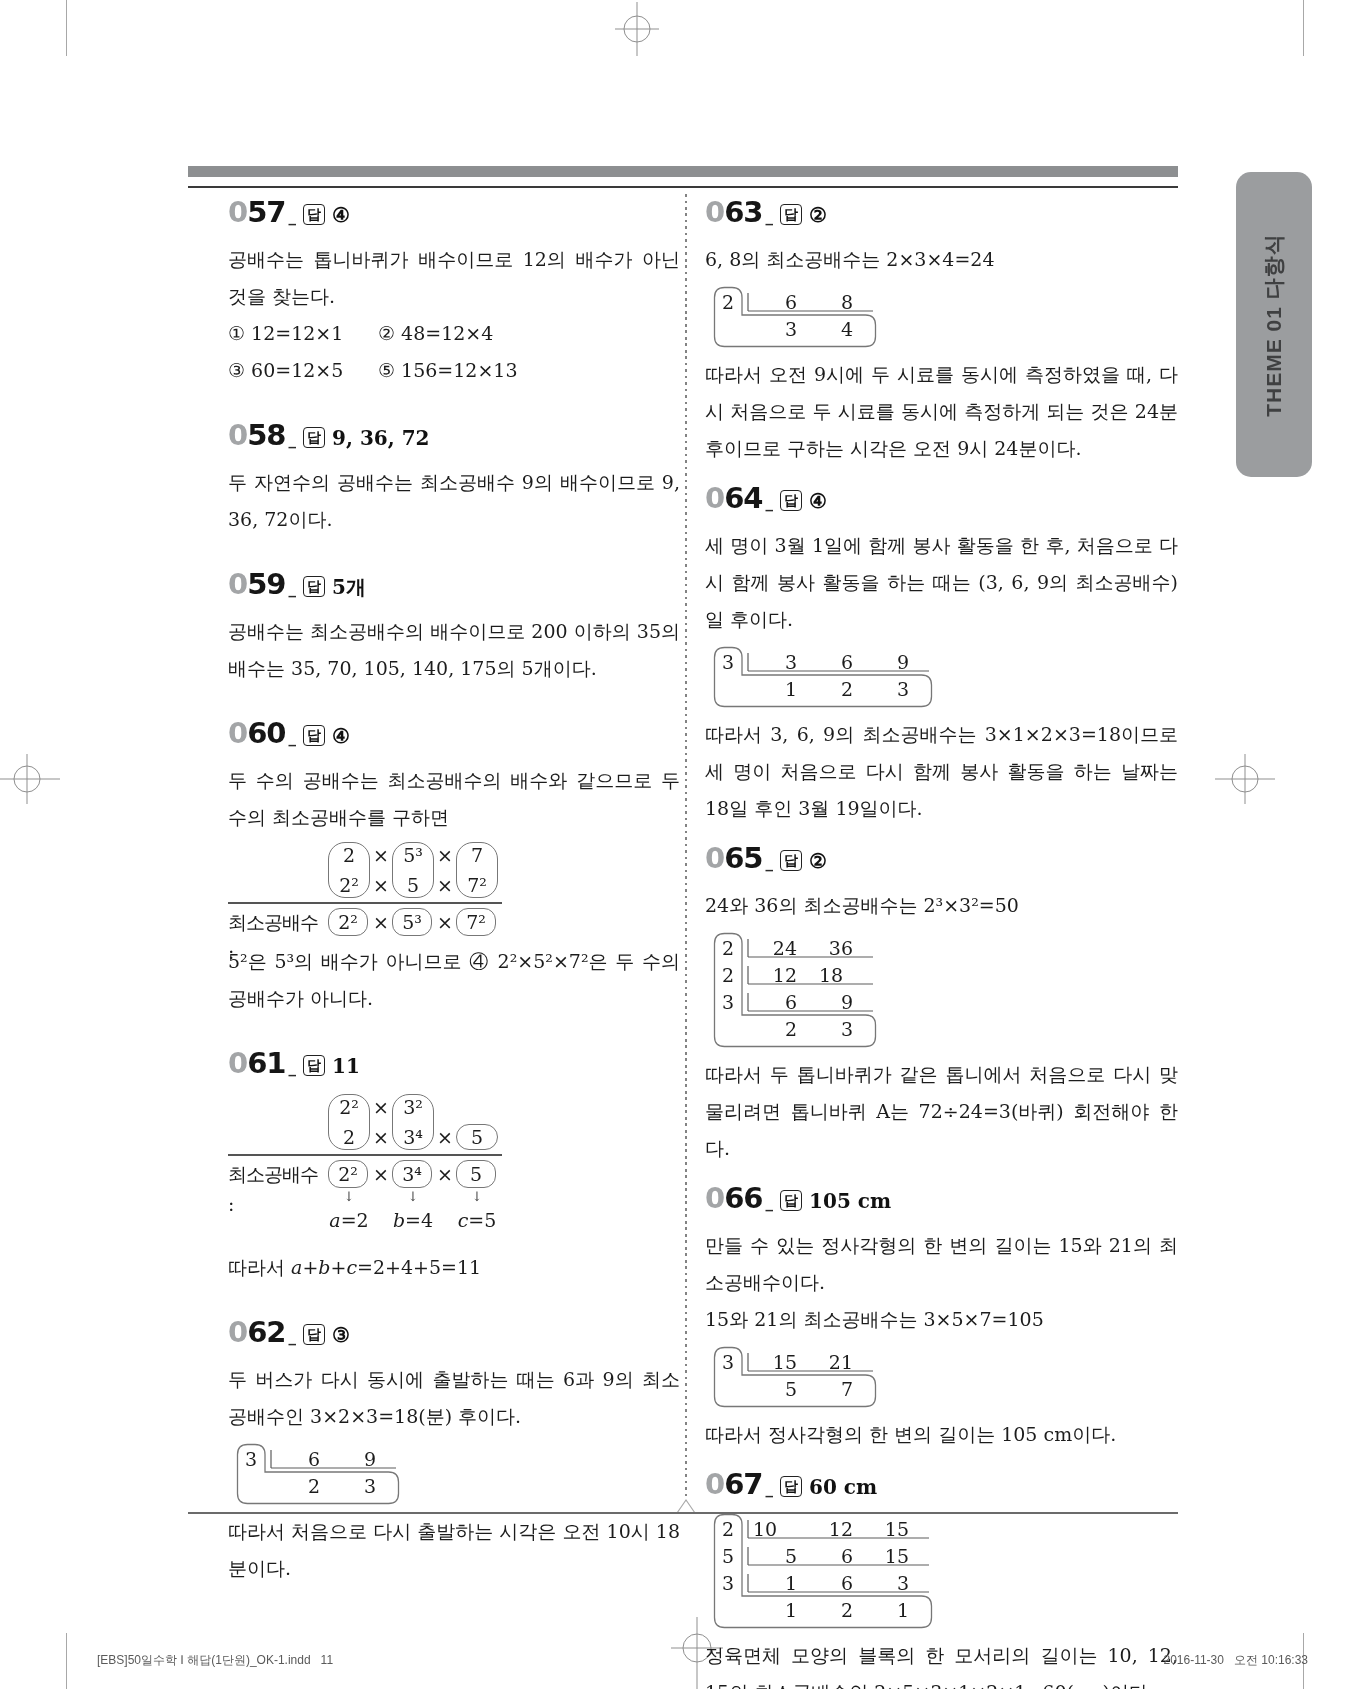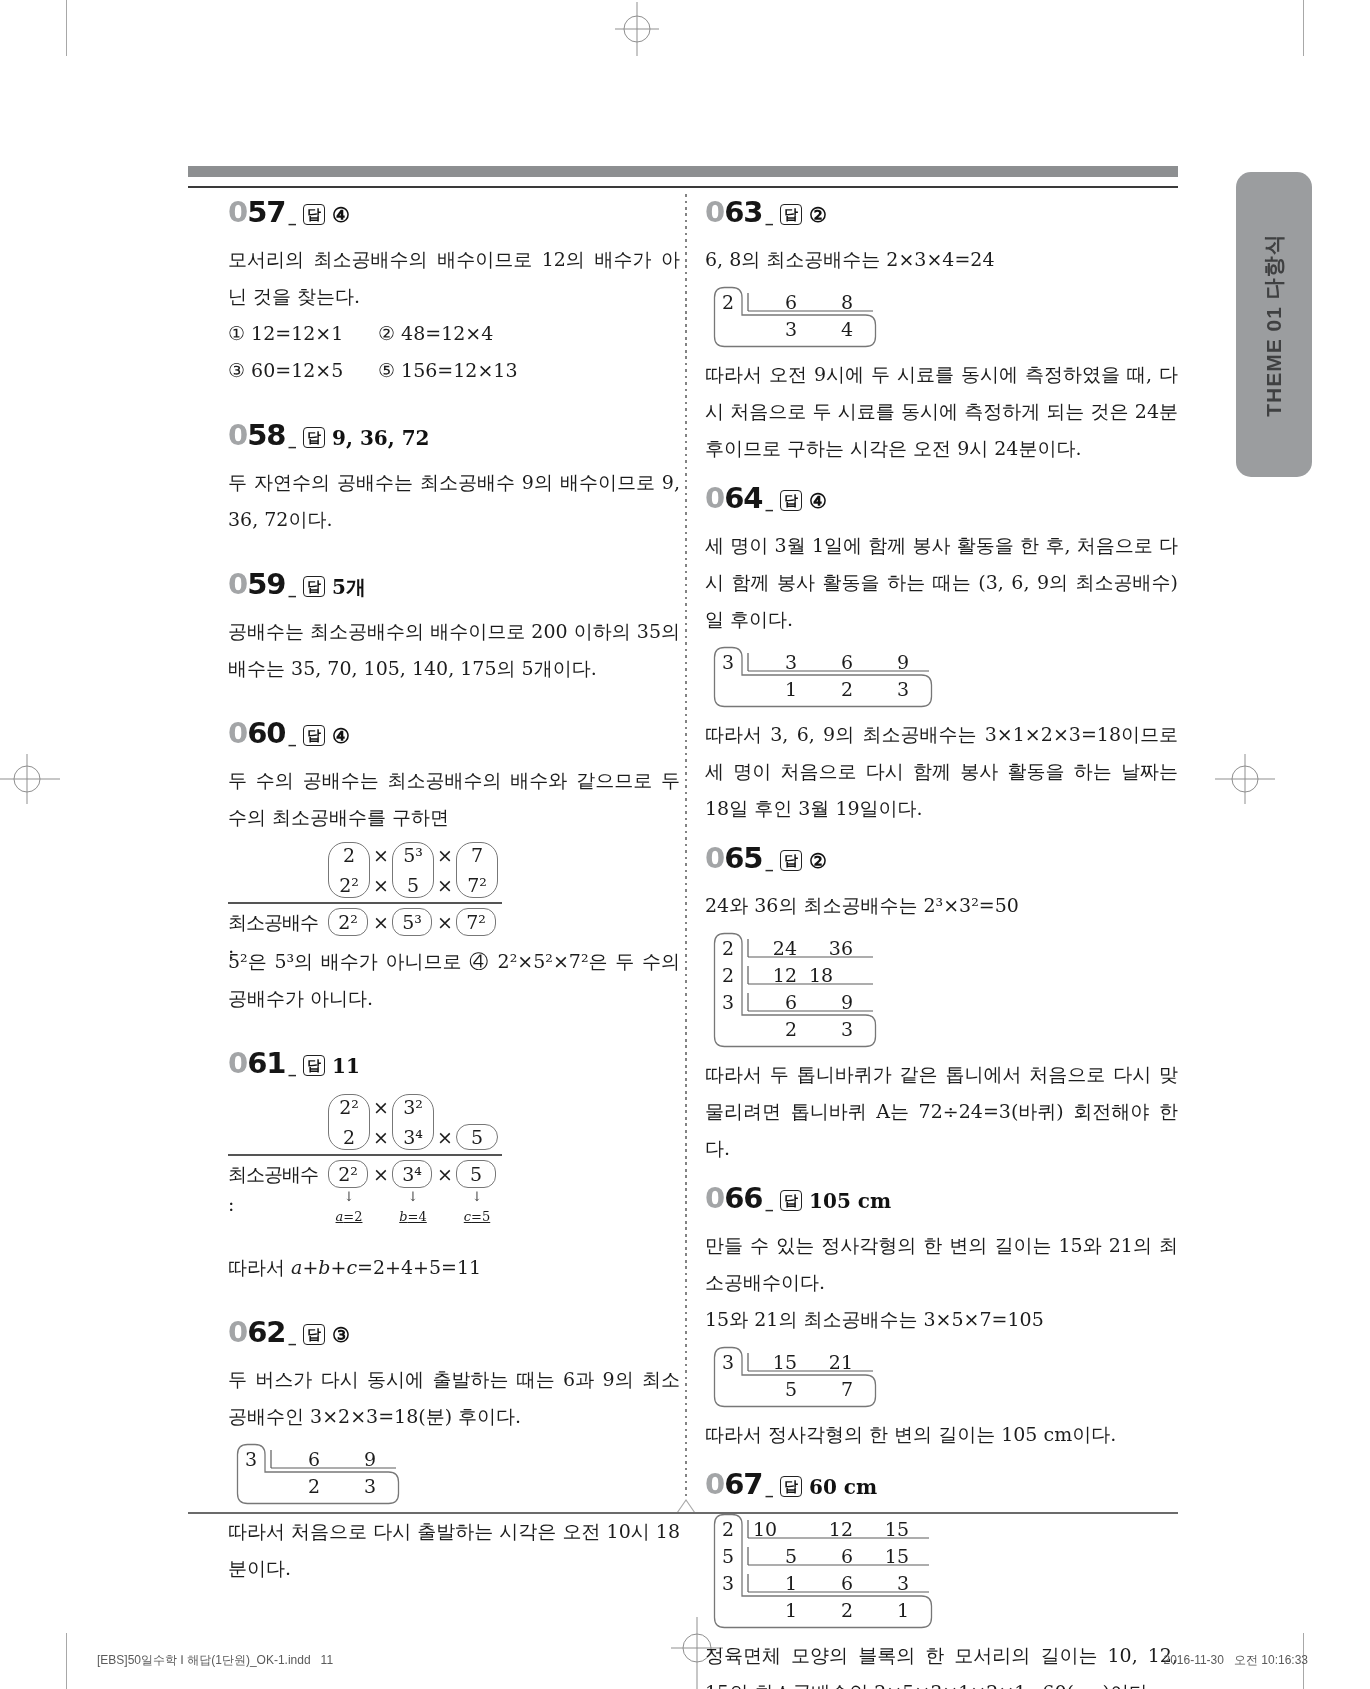--- a/index.html
+++ b/index.html
@@ -40,21 +40,21 @@
   .ladder{position:relative;margin:8px 0 8px 8px;font-size:19px;}
   .lad-cell{position:absolute;line-height:27px;}
   
   .fdiag{position:relative;margin:4px 0 4px 0;font-size:19px;}
   .fd-cell{position:absolute;line-height:30px;}
   .fd-capsule{position:absolute;border:1.3px solid #777;border-radius:17px;}
   .fd-rule{position:absolute;height:1.5px;background:#555;}
   .fd-res{border:1.3px solid #777;border-radius:12px;line-height:26px;height:26px;}
   .fd-label{letter-spacing:-1px;}
   .fd-arrow{position:absolute;font-size:13px;color:#444;line-height:14px;}
-  .fd-assign{position:absolute;font-size:13px;text-decoration:underline;}
+  .fd-assign{position:absolute;font-size:19px;}
   
   .bottom-rule{position:absolute;left:188px;top:1512px;width:990px;height:2px;background:#6b6b6b;}
   .page-footer{position:absolute;left:188px;top:1526px;width:990px;text-align:right;}
   .page-footer .flabel{font-size:15px;color:#222;}
   .page-footer .dot{font-size:12px;color:#555;margin:0 6px;}
   .page-footer .pageno{font-family:"Liberation Sans","DejaVu Sans",sans-serif;font-weight:bold;font-size:18px;color:#111;}
   .print-footer{position:absolute;top:1652px;font-family:"Liberation Sans",sans-serif;font-size:12px;color:#5a5a5a;white-space:pre;}
   .pf-left{left:97px;}
   .pf-right{right:62px;}
   
@@ -107,21 +107,21 @@
 
   <div class="col col-left">
 
     <section>
       <h3 class="phead">
         <span class="pnum"><span class="zero">0</span><span>57</span></span>
           <span class="us">_</span>
         <span class="ans-box">답</span>
         <span class="ans">④</span>
       </h3>
-      <p class="ptext">모서리의 최소공배수의 배수이므로 12의 배수가 아닌 것을 찾는다.</p>
+      <p class="ptext">공배수는 톱니바퀴가 배수이므로 12의 배수가 아닌 것을 찾는다.</p>
       <div class="opts">
         <div class="optrow">
           <span class="o1">① 12=12×1</span>
           <span>② 48=12×4</span>
         </div>
         <div class="optrow">
           <span class="o1">③ 60=12×5</span>
           <span>⑤ 156=12×13</span>
         </div>
       </div>
@@ -307,21 +307,21 @@
             <line x1="35" y1="52" x2="160" y2="52" stroke="#5c5c5c" stroke-width="1.2"></line>
             <line x1="35" y1="61" x2="35" y2="79" stroke="#5c5c5c" stroke-width="1.2"></line>
             <line x1="35" y1="79" x2="160" y2="79" stroke="#5c5c5c" stroke-width="1.2"></line>
             <path d="M 11.5 1.5 L 19 1.5 Q 29 1.5 29 11.5 L 29 83 L 152.5 83 Q 162.5 83 162.5 93 L 162.5 104.5 Q 162.5 114.5 152.5 114.5 L 11.5 114.5 Q 1.5 114.5 1.5 104.5 L 1.5 11.5 Q 1.5 1.5 11.5 1.5 Z" fill="none" stroke="#777" stroke-width="1.3"></path>
           </svg>
           <span class="lad-cell" style="left: 0px; top: 3px; width: 30px; text-align: center;">2</span>
           <span class="lad-cell" style="left: 40px; top: 3px; width: 44px; text-align: right;">24</span>
           <span class="lad-cell" style="left: 96px; top: 3px; width: 44px; text-align: right;">36</span>
           <span class="lad-cell" style="left: 0px; top: 30px; width: 30px; text-align: center;">2</span>
           <span class="lad-cell" style="left: 40px; top: 30px; width: 44px; text-align: right;">12</span>
-          <span class="lad-cell" style="left: 96px; top: 30px; width: 44px; text-align: left;">18</span>
+          <span class="lad-cell" style="left: 96px; top: 30px; width: 44px; text-align: center;">18</span>
           <span class="lad-cell" style="left: 0px; top: 57px; width: 30px; text-align: center;">3</span>
           <span class="lad-cell" style="left: 40px; top: 57px; width: 44px; text-align: right;">6</span>
           <span class="lad-cell" style="left: 96px; top: 57px; width: 44px; text-align: right;">9</span>
           <span class="lad-cell" style="left: 40px; top: 84px; width: 44px; text-align: right;">2</span>
           <span class="lad-cell" style="left: 96px; top: 84px; width: 44px; text-align: right;">3</span>
         </div>
       <p class="ptext">따라서 두 톱니바퀴가 같은 톱니에서 처음으로 다시 맞물리려면 톱니바퀴 A는 72÷24=3(바퀴) 회전해야 한다.</p>
     </section>
 
     <section>

